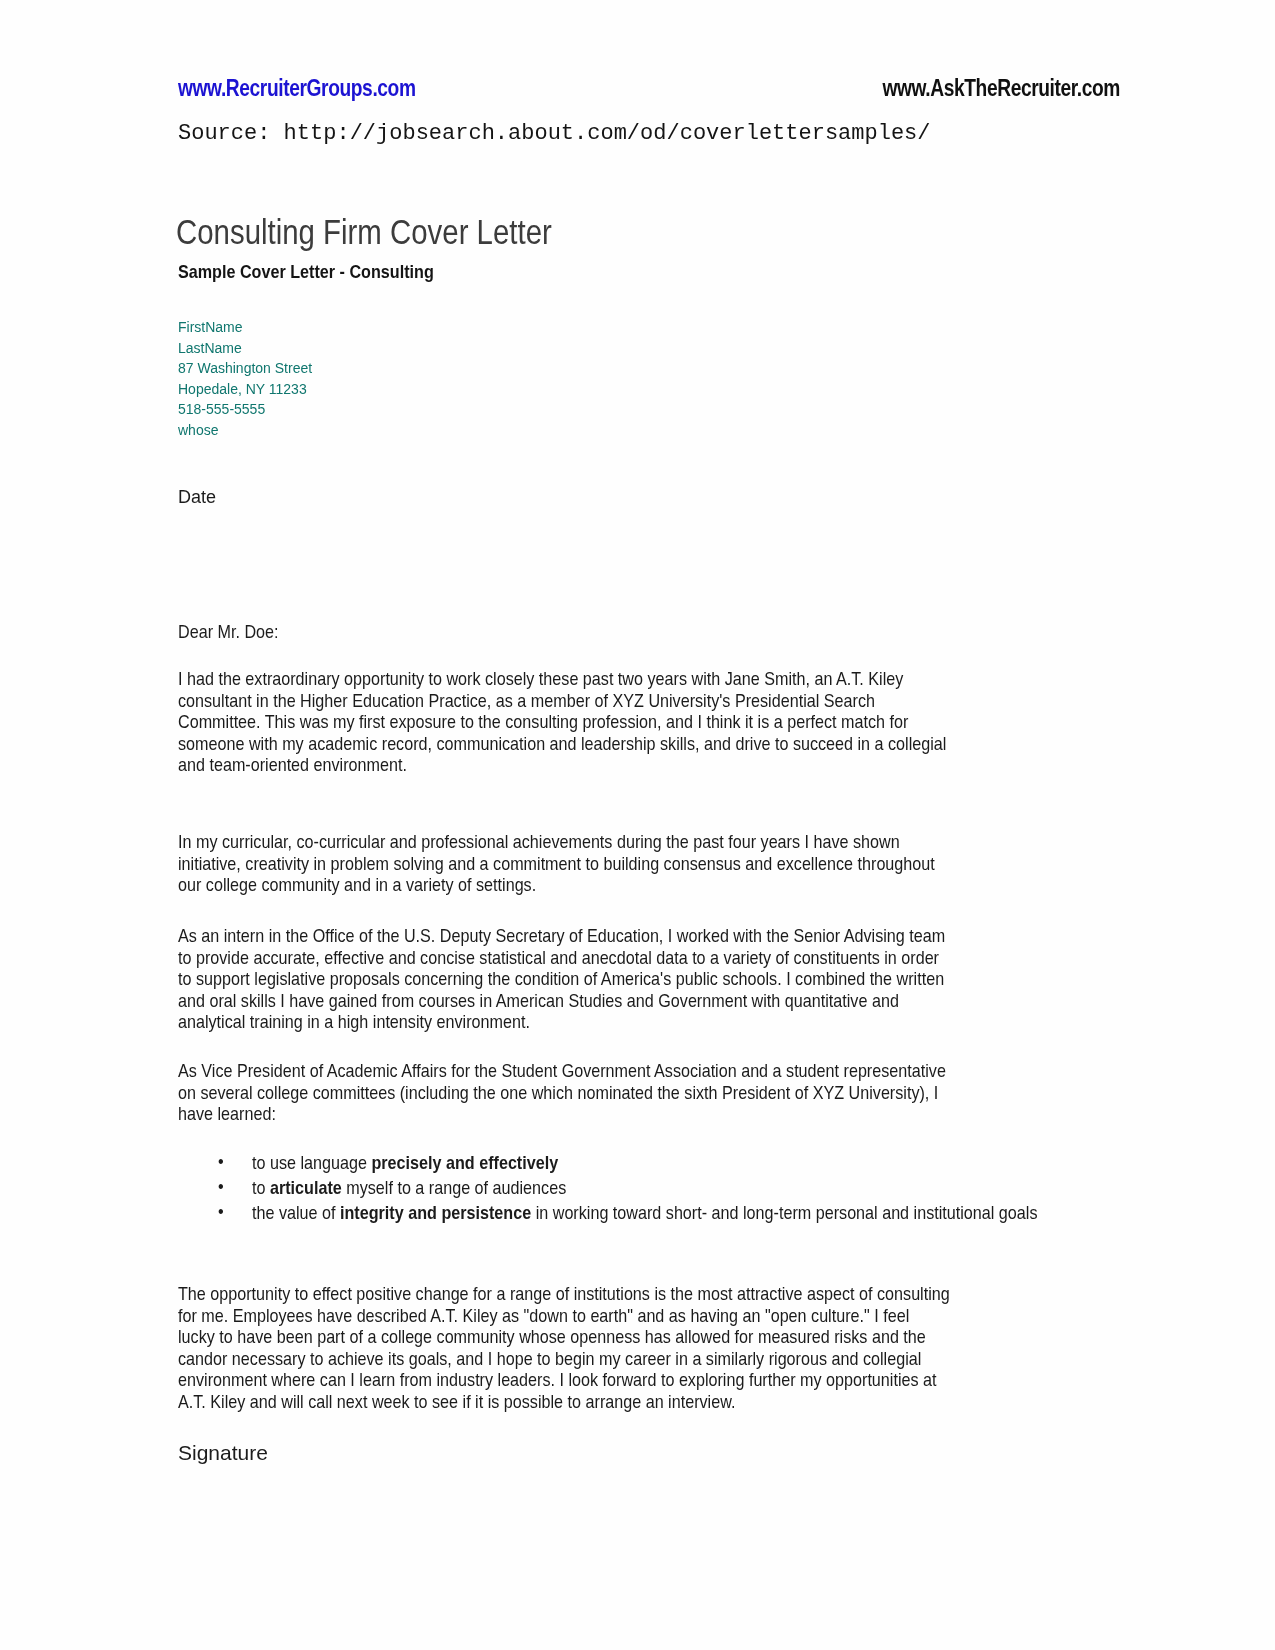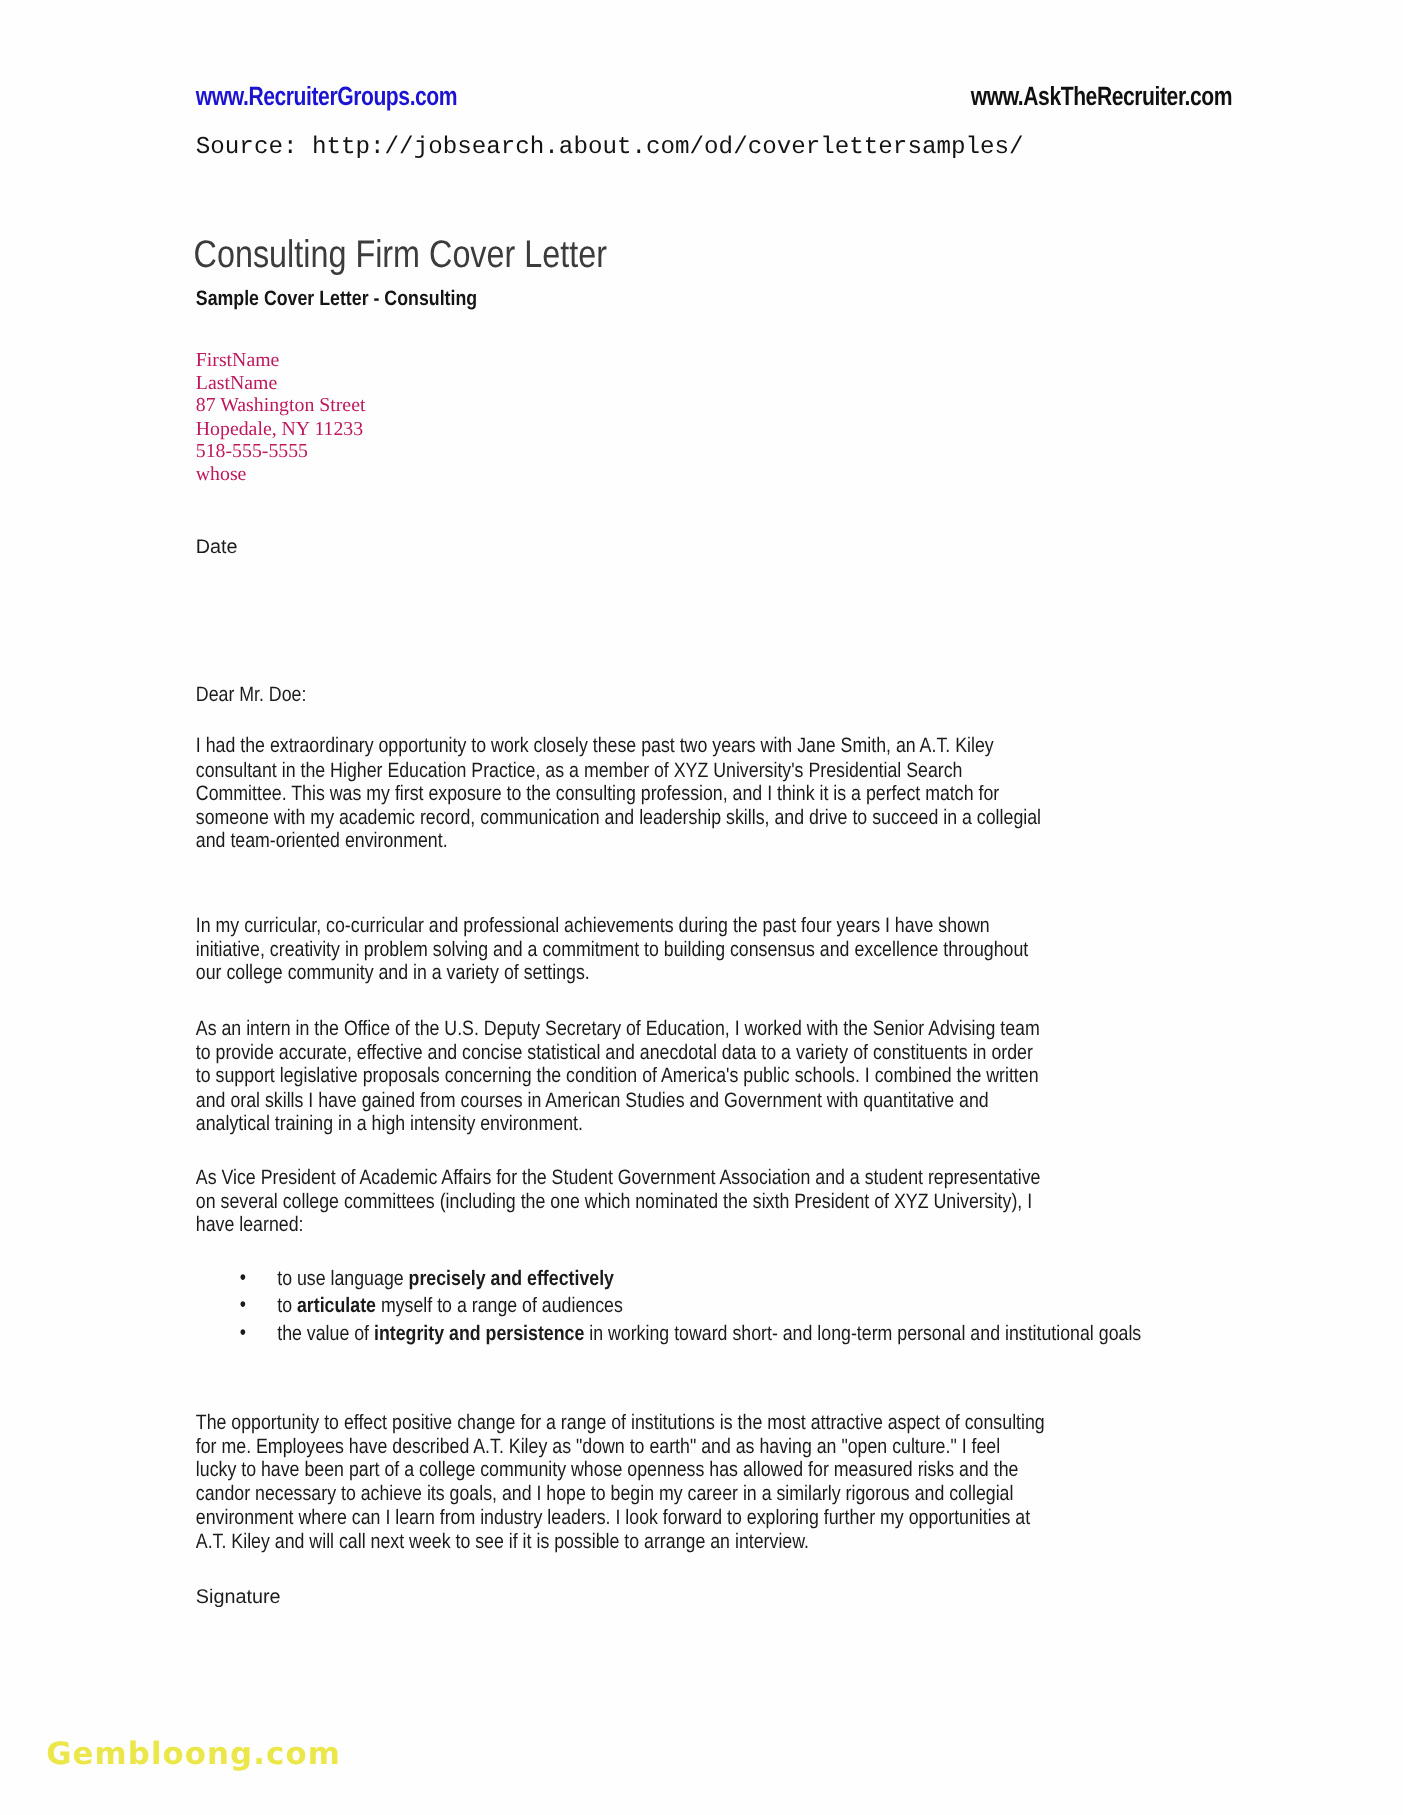--- a/index.html
+++ b/index.html
@@ -32,42 +32,42 @@
   .doc-title {
     left: 176px; top: 212px;
     font-size: 35px; font-weight: 400; color: #3c3c3c;
     white-space: nowrap; transform: scaleX(0.84); transform-origin: 0 0;
   }
   .doc-subtitle {
     left: 178px; top: 261px;
     font-size: 19px; font-weight: bold; color: #141414; white-space: nowrap;
   }
 
-  .addr { font-size: 18px; line-height: 20.5px; color: #be185d; font-family: Liberation Serif, serif; }
+  .addr { font-size: 14px; line-height: 20.5px; color: #0f766e; }
   .addr div { white-space: nowrap; }
   .sender-block    { left: 178px; top: 317px; }
   .date-line       { left: 178px; top: 487px; font-size: 18px; }
   .recipient-block { left: 178px; top: 538px; }
   .salutation      { left: 178px; top: 621px; font-size: 19px; white-space: nowrap; }
 
   .para { left: 178px; font-size: 19px; line-height: 21.5px; color: #1b1b1b; }
   .para div { white-space: nowrap; }
   .p1 { top: 668px; }
   .p2 { top: 831px; }
   .p3 { top: 925px; }
   .p4 { top: 1060px; }
   .p5 { top: 1283px; }
 
   .bullets { left: 218px; top: 1152px; font-size: 19px; line-height: 21.5px; color: #1b1b1b; }
   .bullets .item { position: relative; padding-left: 40px; width: 1020px; margin-bottom: 3.5px; }
   .bullets .dot  { position: absolute; left: 0; top: -1px; font-size: 19px; }
   .bullets .dot::before { content: "•"; }
   .bullets b { font-weight: bold; }
 
-  .signature-line { left: 178px; top: 1441px; font-size: 18px; }
+  .signature-line { left: 178px; top: 1441px; font-size: 21px; }
 
   .watermark {
     left: 42px; top: 1578px;
     font-family: "DejaVu Sans", sans-serif;
     font-size: 28px; font-weight: bold;
     color: #ebe74a; white-space: nowrap; letter-spacing: 1px;
   }
 </style>
 </head>
 <body>
@@ -140,15 +140,14 @@
     <div>The opportunity to effect positive change for a range of institutions is the most attractive aspect of consulting</div>
     <div>for me. Employees have described A.T. Kiley as "down to earth" and as having an "open culture." I feel</div>
     <div>lucky to have been part of a college community whose openness has allowed for measured risks and the</div>
     <div>candor necessary to achieve its goals, and I hope to begin my career in a similarly rigorous and collegial</div>
     <div>environment where can I learn from industry leaders. I look forward to exploring further my opportunities at</div>
     <div>A.T. Kiley and will call next week to see if it is possible to arrange an interview.</div>
   </div>
 
   <div class="abs signature-line">Signature</div>
 
-  <div class="abs watermark">Gembloong.com</div>
 
 </div>
 
 </body></html>

